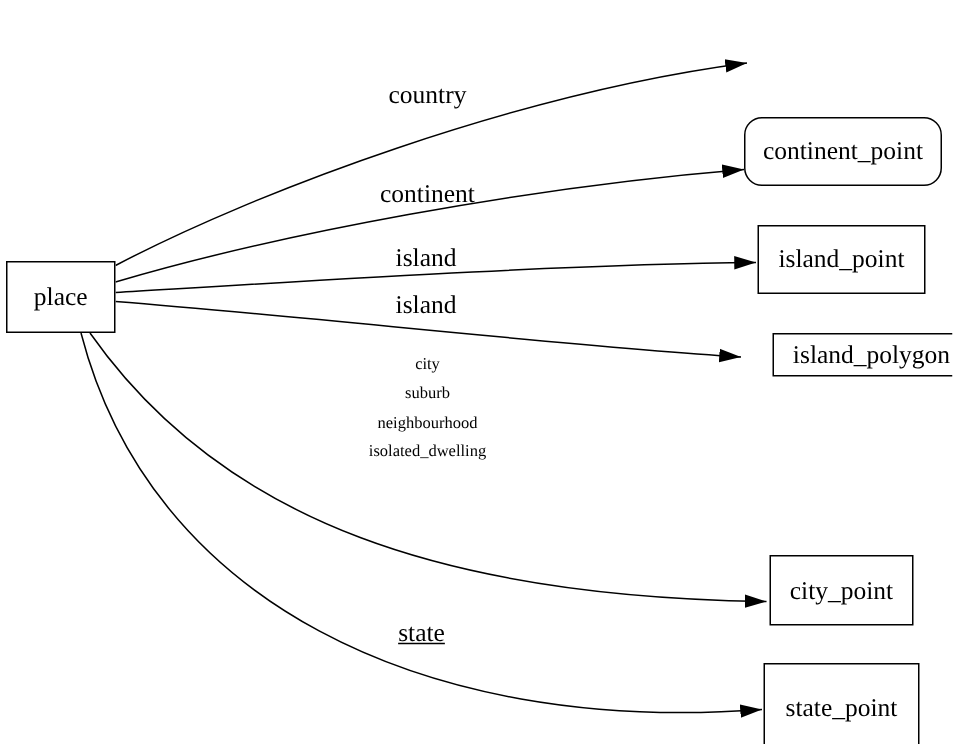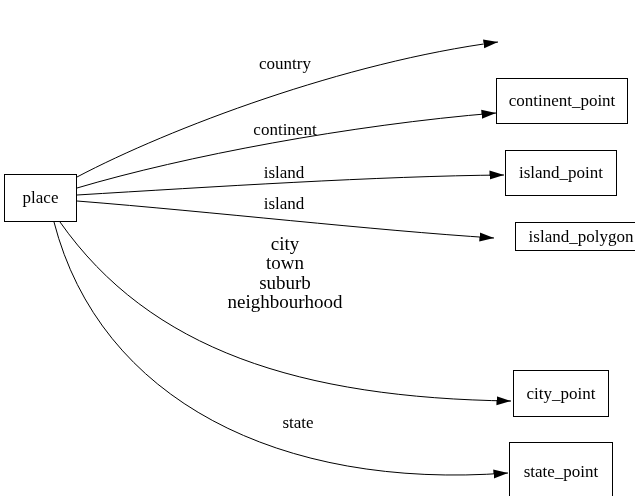--- a/index.html
+++ b/index.html
@@ -42,21 +42,21 @@
   .elabel {
     position: absolute;
     transform: translate(-50%, -50%);
     font-size: 17px;
     white-space: nowrap;
     line-height: 19px;
   }
   .elabel-block {
     position: absolute;
     transform: translateX(-50%);
-    font-size: 19px;
+    font-size: 11px;
     text-align: center;
     line-height: 19.3px;
     white-space: nowrap;
   }
 </style>
 </head>
 <body>
 
 <div class="canvas">
 
@@ -72,21 +72,21 @@
     <path d="M 77 201 C 215 212, 370 230, 494 238" marker-end="url(#arrowhead)"></path>
     <path d="M 60 222 C 150 350, 300 398, 511 401" marker-end="url(#arrowhead)"></path>
     <path d="M 54 222 C 100 400, 280 490, 508 473" marker-end="url(#arrowhead)"></path>
   </svg>
 
   <div class="node" style="left:4px; top:174px; width:73px; height:48px;">
     <span>place</span>
   </div>
 
 
-  <div class="node" style="left:496px; top:78px; width:132px; height:46px;">
+  <div class="node" style="left:496px; top:78px; width:132px; height:46px;border-radius:12px;">
     <span>continent_point</span>
   </div>
 
   <div class="node" style="left:505px; top:150px; width:112px; height:46px;">
     <span>island_point</span>
   </div>
 
   <div class="node" style="left:495px; top:222px; width:132px; height:29px;margin-left:20px;">
     <span>island_polygon</span>
   </div>
@@ -102,20 +102,20 @@
   <div class="elabel" style="left:285px; top:63px;">country</div>
 
   <div class="elabel" style="left:285px; top:129px;">continent</div>
 
   <div class="elabel" style="left:284px; top:172px;">island</div>
 
   <div class="elabel" style="left:284px; top:203px;">island</div>
 
   <div class="elabel-block" style="left:285px; top:234px;">
     <div>city</div>
-    <div>town</div>
     <div>suburb</div>
     <div>neighbourhood</div>
+    <div>isolated_dwelling</div>
   </div>
 
-  <div class="elabel" style="left:298px; top:422px;">state</div>
+  <div class="elabel" style="left:281px; top:422px;text-decoration:underline;">state</div>
 
 </div>
 
 </body></html>

